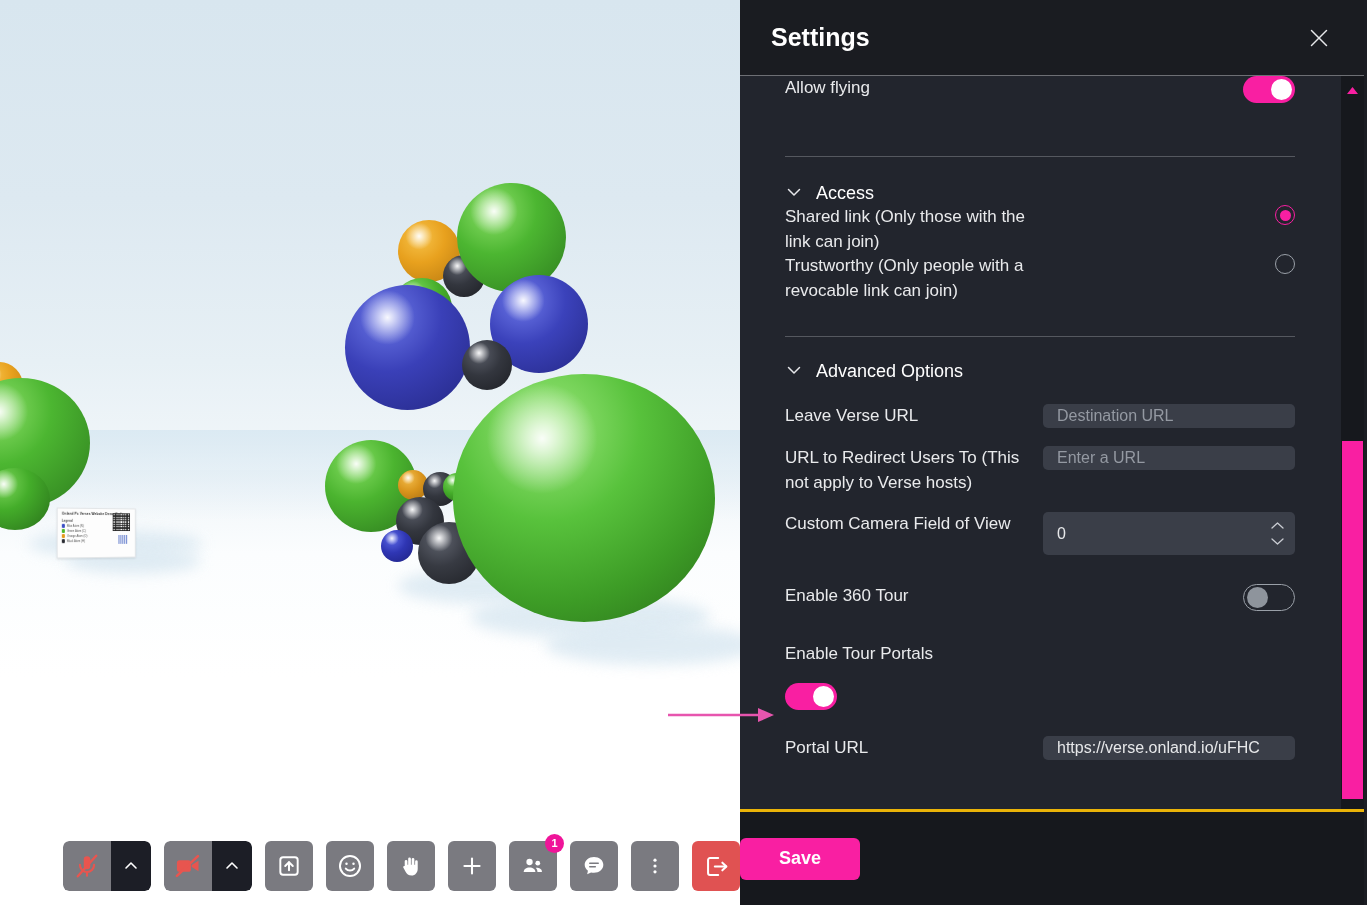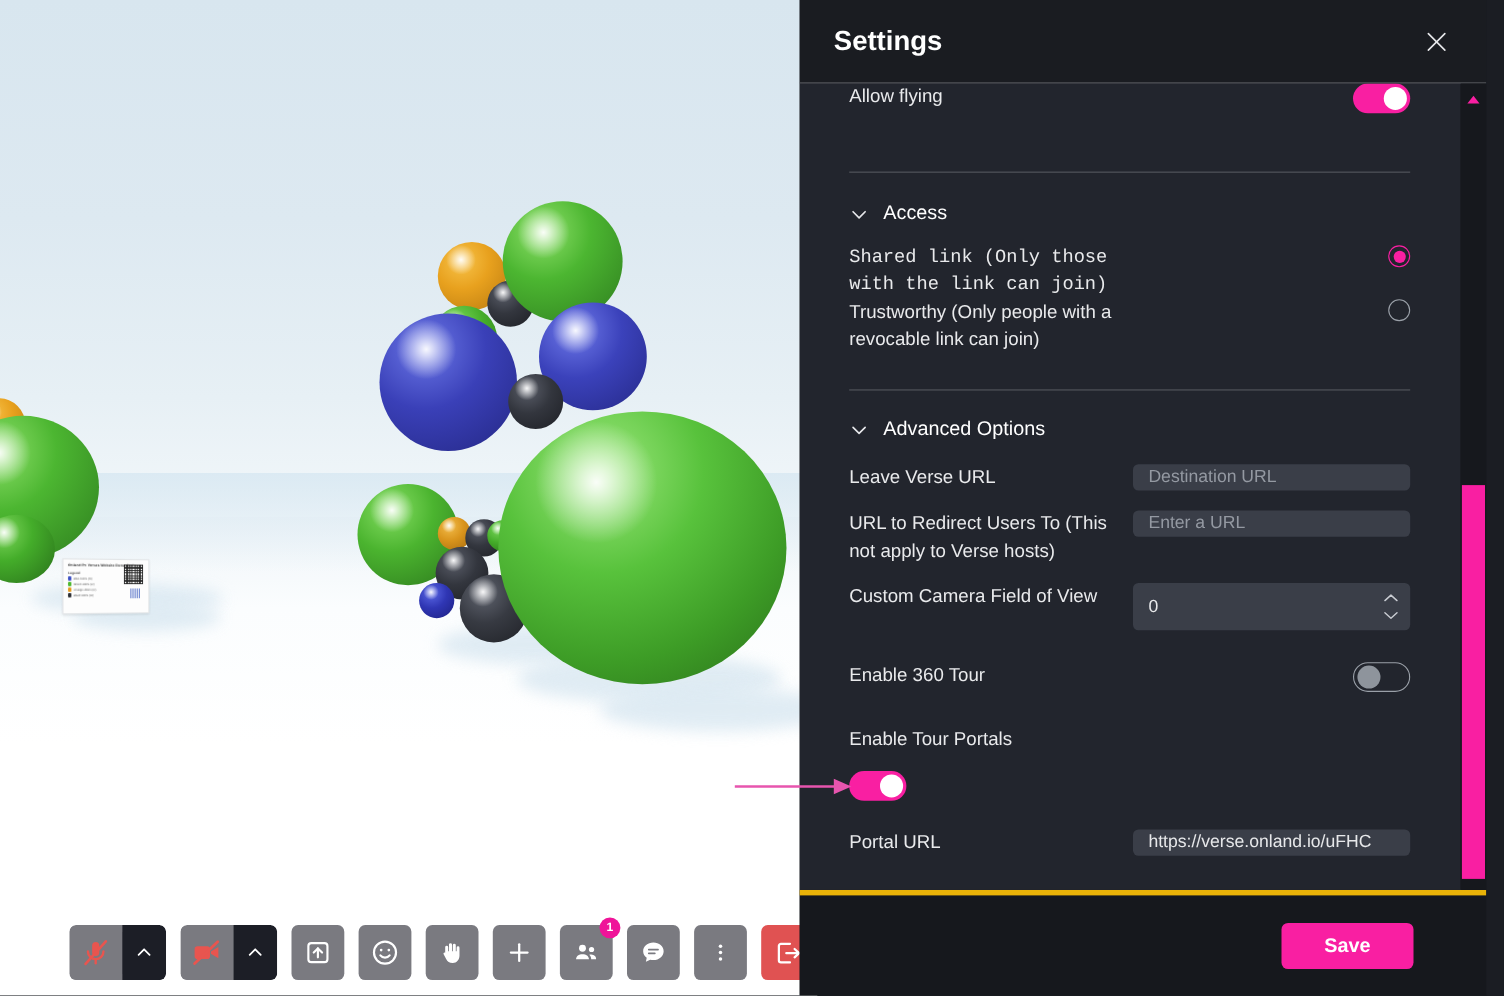--- a/index.html
+++ b/index.html
@@ -102,21 +102,21 @@
     position:absolute; top:-7px; right:-7px;
     min-width:19px; height:19px; padding:0 4px;
     background:#ef1499; color:#fff; border-radius:50%;
     font-size:11px; font-weight:bold;
     display:flex; align-items:center; justify-content:center;
     line-height:1;
   }
 
   
   .panel {
-    position: absolute; right: 16px; top: 0;
+    position: absolute; right: 3px; top: 0;
     width: 624px; height: 905px;
     background: #16181d;
     display:flex; flex-direction:column;
     z-index: 6;
   }
   .panel-header {
     height: 76px; flex: none;
     display:flex; align-items:center; justify-content:space-between;
     padding: 0 30px 0 31px;
     background:#1a1c21;
@@ -154,21 +154,21 @@
   .row {
     display:flex; align-items:flex-start; justify-content:space-between;
     gap: 16px;
   }
   .row-label { font-size:17px; color:#e9eaec; line-height:1.45; }
   .row-label.wrap { max-width: 268px; }
 
   .divider { height:1px; background:#55585f; margin: 0; }
 
   .section-head {
-    display:flex; align-items:flex-end; gap:13px;
+    display:flex; align-items:flex-start; gap:13px;
     cursor:pointer;
   }
   .section-head .ttl { font-size:18px; color:#ffffff; }
 
   
   .toggle {
     width: 52px; height: 27px; border-radius: 14px;
     background:#f91fa2; position:relative; flex:none; cursor:pointer;
   }
   .toggle .knob {
@@ -202,23 +202,23 @@
   .number-wrap{ position:relative; width:252px; flex:none; }
   .number-wrap .field{ width:252px; height:43px; padding-right:34px; }
   .spin{
     position:absolute; right:10px; top:0; height:43px;
     display:flex; flex-direction:column; justify-content:center; gap:7px;
     cursor:pointer;
   }
 
   .panel-footer {
     height:96px; flex:none; background:#16181d;
-    display:flex; align-items:center; justify-content:flex-end;
+    display:flex; align-items:center; 
     padding-right: 66px;
-    border-top: 5px solid #eab308;
+    border-top: 3px solid #eab308;
   }
   .save-btn {
     background:#f91fa2; color:#fff; border:none;
     width:120px; height:42px; border-radius:6px;
     font-size:18px; font-weight:bold; cursor:pointer;
     font-family:"Liberation Sans", sans-serif;
   }
 
   
   .anno-arrow{ position:absolute; left:666px; top:703px; z-index: 7; pointer-events:none; }
@@ -409,21 +409,21 @@
 
         <div class="divider" style="margin-top:-4px;"></div>
 
         <div class="section-head" style="margin-top:26px;">
           <svg width="18" height="18" viewBox="0 0 18 18" fill="none" stroke="#e6e7ea" stroke-width="1.5" stroke-linecap="round" stroke-linejoin="round">
               <polyline points="3.5,6.5 9,12 14.5,6.5"></polyline>
             </svg>
           <span class="ttl">Access</span>
         </div>
 
-        <div class="row" style="margin-top:19px;font-family:Liberation Mono, monospace;">
+        <div class="row" style="margin-top:1px;">
           <div class="row-label wrap">Shared link (Only those with the link can join)</div>
           <div class="radio on"></div>
         </div>
 
         <div class="row" style="">
           <div class="row-label wrap">Trustworthy (Only people with a revocable link can join)</div>
           <div class="radio"></div>
         </div>
 
         <div class="divider" style="margin-top:32px;"></div>

